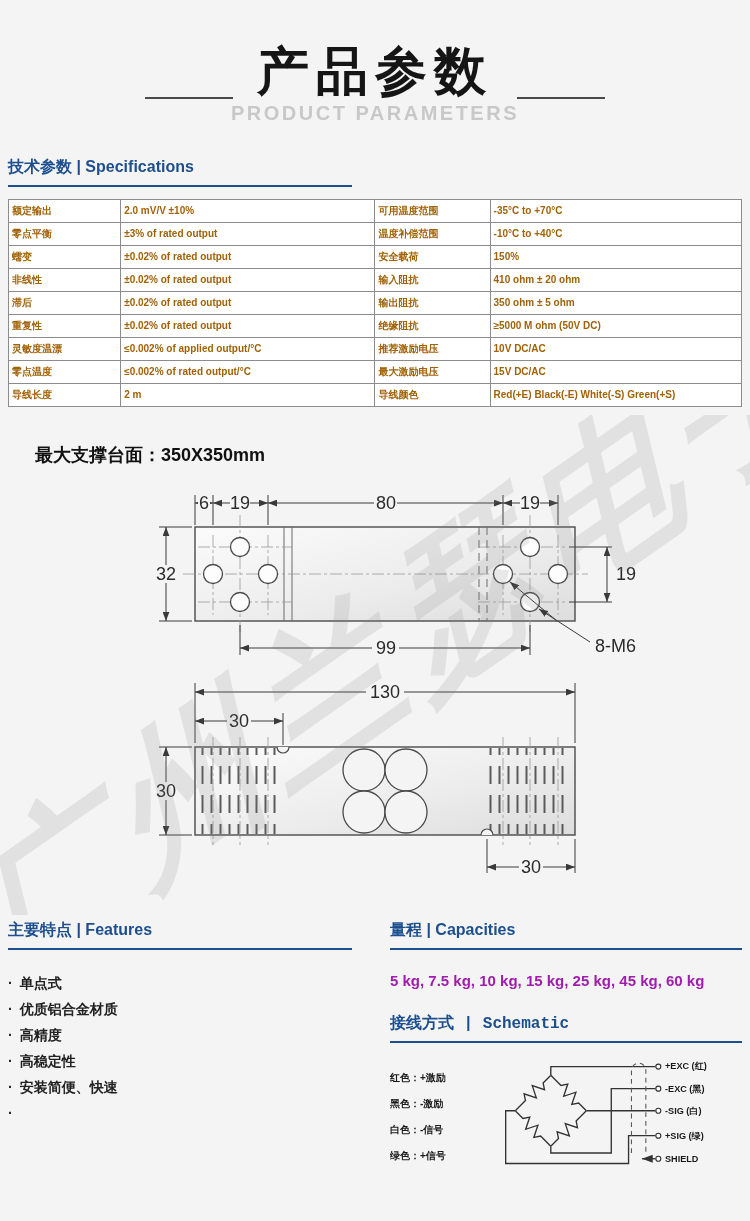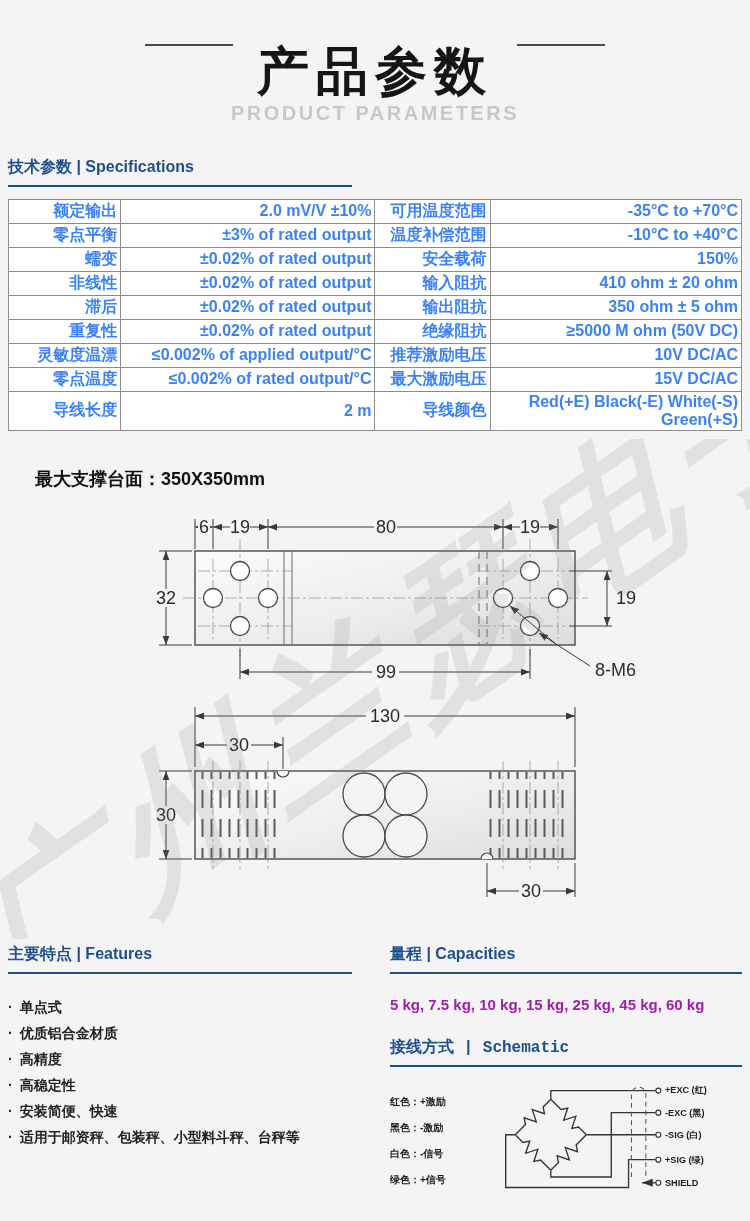--- a/index.html
+++ b/index.html
@@ -5,38 +5,38 @@
   * { box-sizing: border-box; margin: 0; padding: 0; }
   html,body { width:750px; }
   body {
     font-family: "Liberation Sans", "DejaVu Sans", sans-serif;
     background:#f4f4f5; color:#222;
   }
   #page { position:relative; width:750px; height:1221px; overflow:hidden; background:#f4f4f5; }
 
   
   .header { padding-top:44px; text-align:center; }
-  .title-row { display:flex; align-items:flex-start; justify-content:center; gap:24px; }
+  .title-row { display:flex; align-items:flex-end; justify-content:center; gap:24px; }
   .title-line { width:88px; height:2px; background:#4a4a4a; }
   .page-title { font-size:52px; font-weight:bold; color:#151515; letter-spacing:7px; line-height:1.05; }
   .page-subtitle { margin-top:3px; font-size:20px; color:#c8c8c8; letter-spacing:2.5px; font-weight:bold; }
 
   
   .sec-head {
     color:#1d4f8f; font-weight:bold; font-size:16px;
     padding-bottom:7px; border-bottom:2px solid #1d4f8f;
   }
 
   
   .specs-wrap { margin:32px 8px 0 8px; }
   .specs-head { width:344px; }
   table.specs { width:734px; border-collapse:collapse; margin-top:12px; background:#fff; }
   table.specs td {
-    border:1px solid #8c8c8c; text-align:right; vertical-align:middle;
-    font-size:16px; height:23px; padding:1px 3px; color:#3b82f6; font-weight:bold;
+    border:1px solid #8c8c8c; text-align:left; vertical-align:middle;
+    font-size:10px; height:23px; padding:1px 3px; color:#a16207; font-weight:bold;
   }
   td.c1 { width:15.3%; } td.c2 { width:34.7%; } td.c3 { width:15.7%; } td.c4 { width:34.3%; }
 
   
   .drawing-sec { position:relative; width:750px; height:500px; margin-top:8px; overflow:hidden; }
   .support-note { position:absolute; left:35px; top:28px; font-size:18px; font-weight:bold; color:#111; z-index:2; }
   .drawing-svg { position:absolute; left:0; top:0; z-index:1; }
   .watermark {
     position:absolute; left:-15px; top:415px; z-index:3;
     font-size:155px; font-weight:bold; font-style:italic;
@@ -319,21 +319,20 @@
         <li>
             <span class="bullet">·</span>
             <span>高稳定性</span>
           </li>
         <li>
             <span class="bullet">·</span>
             <span>安装简便、快速</span>
           </li>
         <li>
             <span class="bullet">·</span>
-            <span>适用于邮资秤、包装秤、小型料斗秤、台秤等</span>
           </li>
       </ul>
     </div>
 
     <div class="col-right">
       <div class="sec-head">量程 | Capacities</div>
       <div class="cap-values">5 kg, 7.5 kg, 10 kg, 15 kg, 25 kg, 45 kg, 60 kg</div>
 
       <div class="sec-head schem-head">接线方式 | Schematic</div>
       <div class="schem-body">

